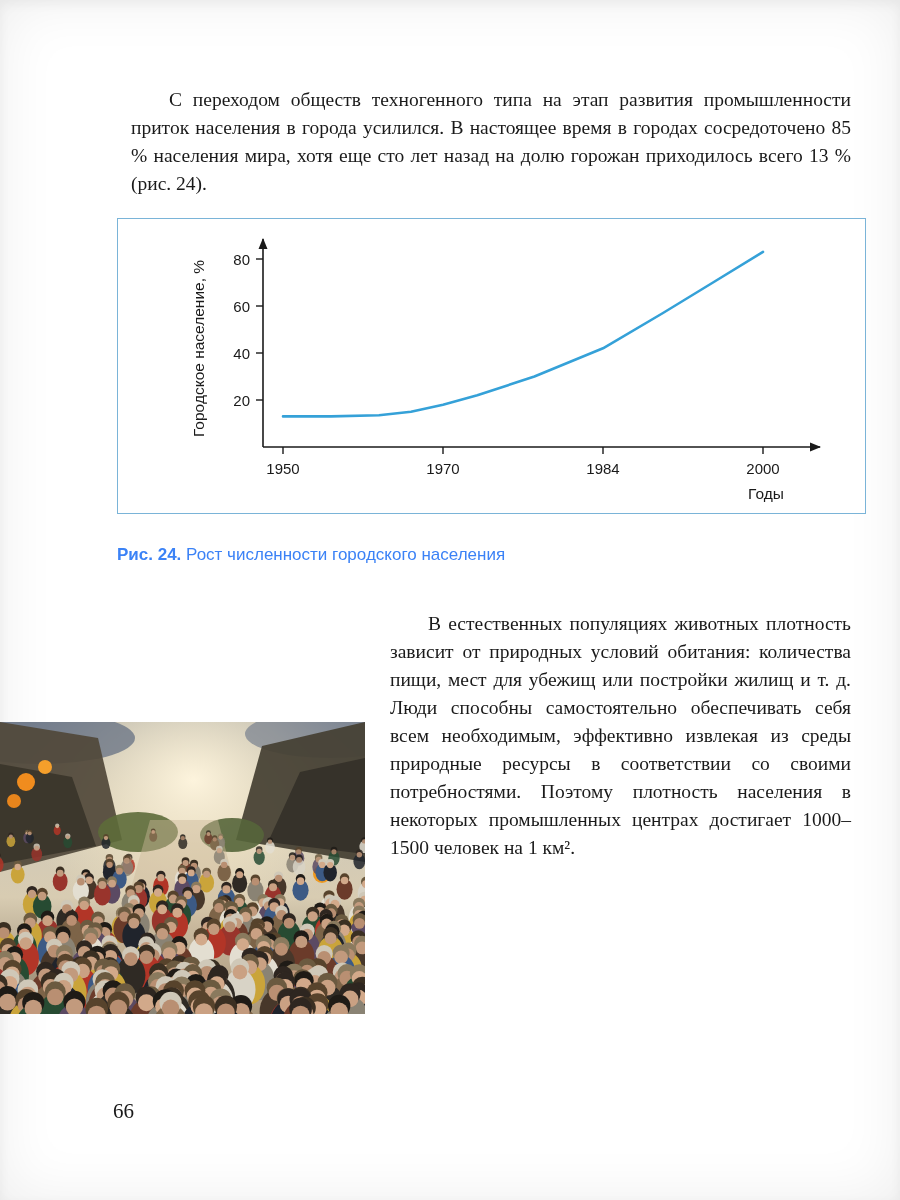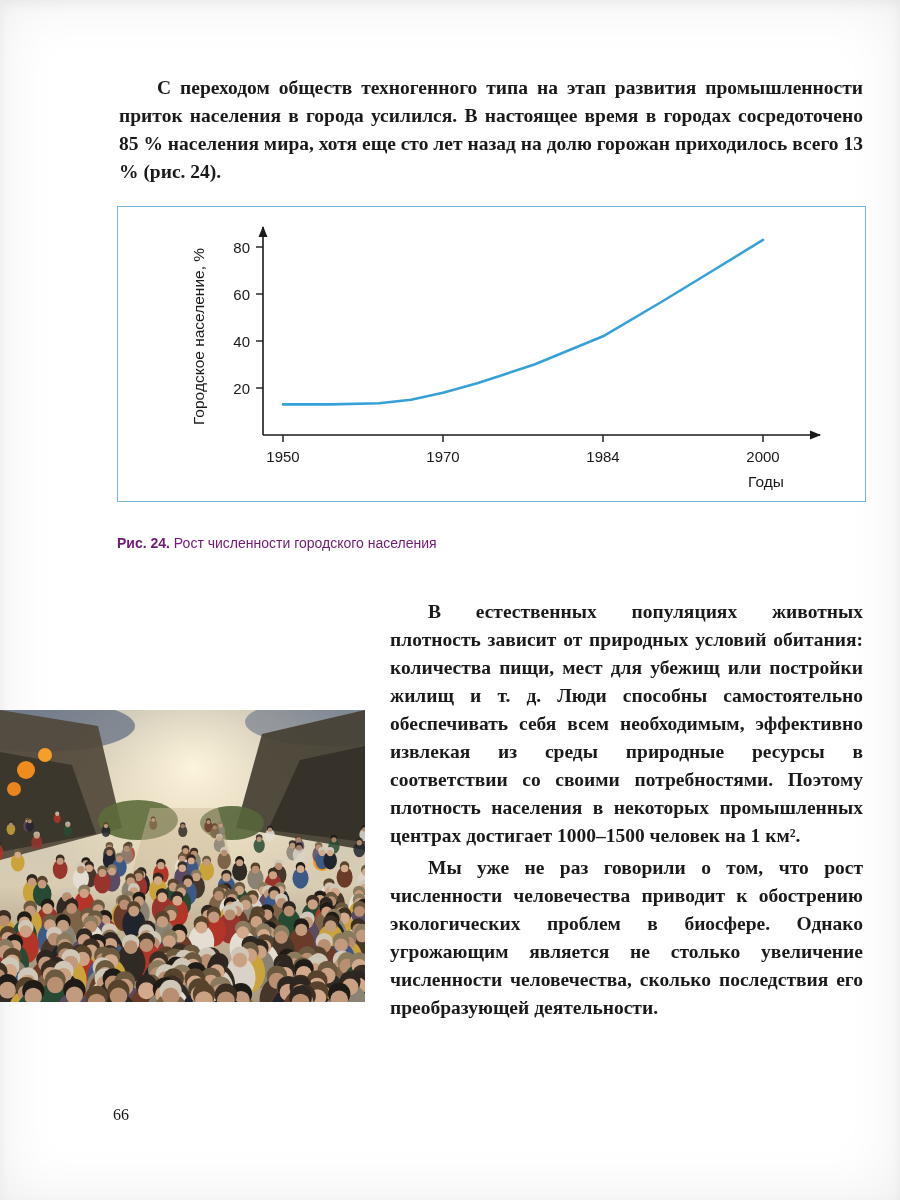--- a/index.html
+++ b/index.html
@@ -10,42 +10,42 @@
     background:#ffffff;
     overflow:hidden;
     font-family:"Liberation Serif", serif;
     color:#1a1a1a;
     box-shadow:inset 0 0 60px rgba(0,0,0,0.07), inset 0 4px 12px rgba(0,0,0,0.05);
   }
   .content{
     padding:70px 33px 0 115px;
   }
   p.body{
-    margin:4px;
+    margin:16px;
     font-size:19.5px;
     line-height:28px;
-    font-weight:700;
+    font-weight:400;
     text-align:justify;
     text-indent:38px;
   }
   
   .figure-box{
     box-sizing:border-box;
     width:749px;
     height:296px;
     margin:20px 0 0 2px;
     border:1.5px solid #7ab4d8;
     background:#fff;
   }
   .caption{
     margin:30px 0 0 2px;
     font-family:"Liberation Sans", sans-serif;
-    font-size:14px;
+    font-size:17px;
     line-height:22px;
-    color:#701a75;
+    color:#3b82f6;
     text-align:left;
     text-indent:0;
   }
   .caption .cap-label{font-weight:bold;}
   
   .tick{font-family:"Liberation Sans",sans-serif;font-size:15px;fill:#1a1a1a;}
   .axis-label{font-family:"Liberation Sans",sans-serif;font-size:15.5px;fill:#1a1a1a;}
   
   .photo-section{margin-top:44px;}
   .photo-wrap{
@@ -53,21 +53,21 @@
     width:365px;height:292px;
     margin:112px 25px 10px -115px;
     background:#777;
   }
   .photo-wrap svg{display:block;}
   .photo-section p.body + p.body{margin-top:0;}
   .clear{clear:both;}
   .page-number{
     position:absolute;
     left:113px;bottom:76px;
-    font-size:16px;
+    font-size:21px;
     font-weight:400;
   }
 </style>
 </head>
 <body>
 
 <div class="page">
   <div class="content">
 
     <p class="body">С переходом обществ техногенного типа на этап развития промышленности приток населения в города усилился. В настоящее время в городах сосредоточено 85 % населения мира, хотя еще сто лет назад на долю горожан приходилось всего 13 % (рис. 24).</p>
@@ -879,20 +879,19 @@
             <circle cx="304.5200681350543" cy="291.64281537824604" r="8.918418866027583" fill="#c29a7d" opacity="1"></circle>
             <ellipse cx="96.67533241961792" cy="313.9618270922735" rx="19.1132362705471" ry="25.08612260509307" fill="#20242c" opacity="1"></ellipse>
             <circle cx="96.67533241961792" cy="287.0838385868166" r="11.34848403563734" fill="#57432c" opacity="1"></circle>
             <circle cx="96.67533241961792" cy="292.69835174128985" r="8.959329501818953" fill="#b98f72" opacity="1"></circle>
             <ellipse cx="300.56137184551335" cy="313.97130847437" rx="19.113954190997074" ry="25.08706487568366" fill="#2f2a24" opacity="1"></ellipse>
             <circle cx="300.56137184551335" cy="287.09231039328034" r="11.34891030090451" fill="#2e2620" opacity="1"></circle>
             <circle cx="300.56137184551335" cy="292.70703443688575" r="8.959666027029877" fill="#b98f72" opacity="1"></circle>
           </svg>
       </div>
       <p class="body">В естественных популяциях животных плотность зависит от природных условий обитания: количества пищи, мест для убежищ или постройки жилищ и т. д. Люди способны самостоятельно обеспечивать себя всем необходимым, эффективно извлекая из среды природные ресурсы в соответствии со своими потребностями. Поэтому плотность населения в некоторых промышленных центрах достигает 1000–1500 человек на 1 км².</p>
-      <p class="body">Мы уже не раз говорили о том, что рост численности человечества приводит к обострению экологических проблем в биосфере. Однако угрожающим является не столько увеличение численности человечества, сколько последствия его преобразующей деятельности.</p>
       <div class="clear"></div>
     </div>
 
   </div>
 
   <div class="page-number">66</div>
 </div>
 
 </body></html>

